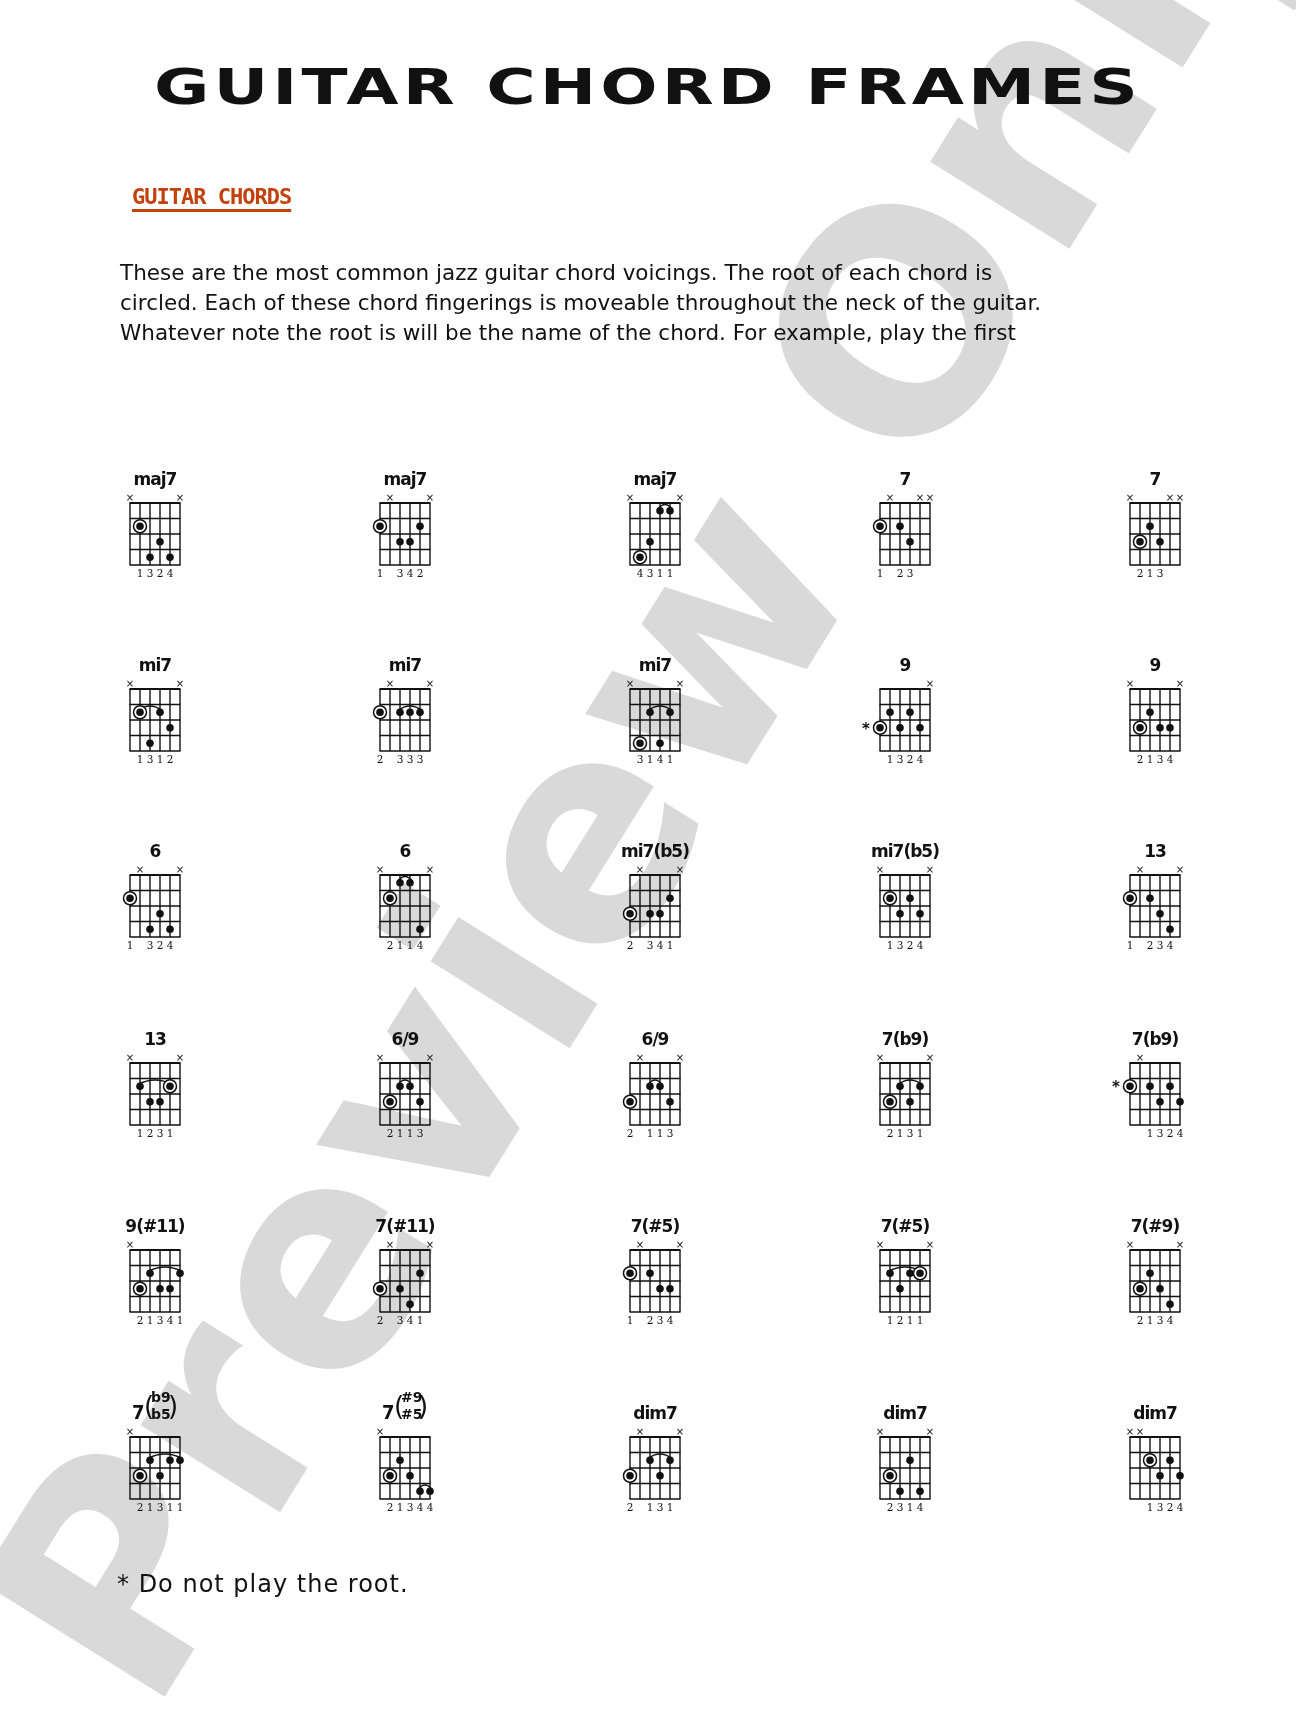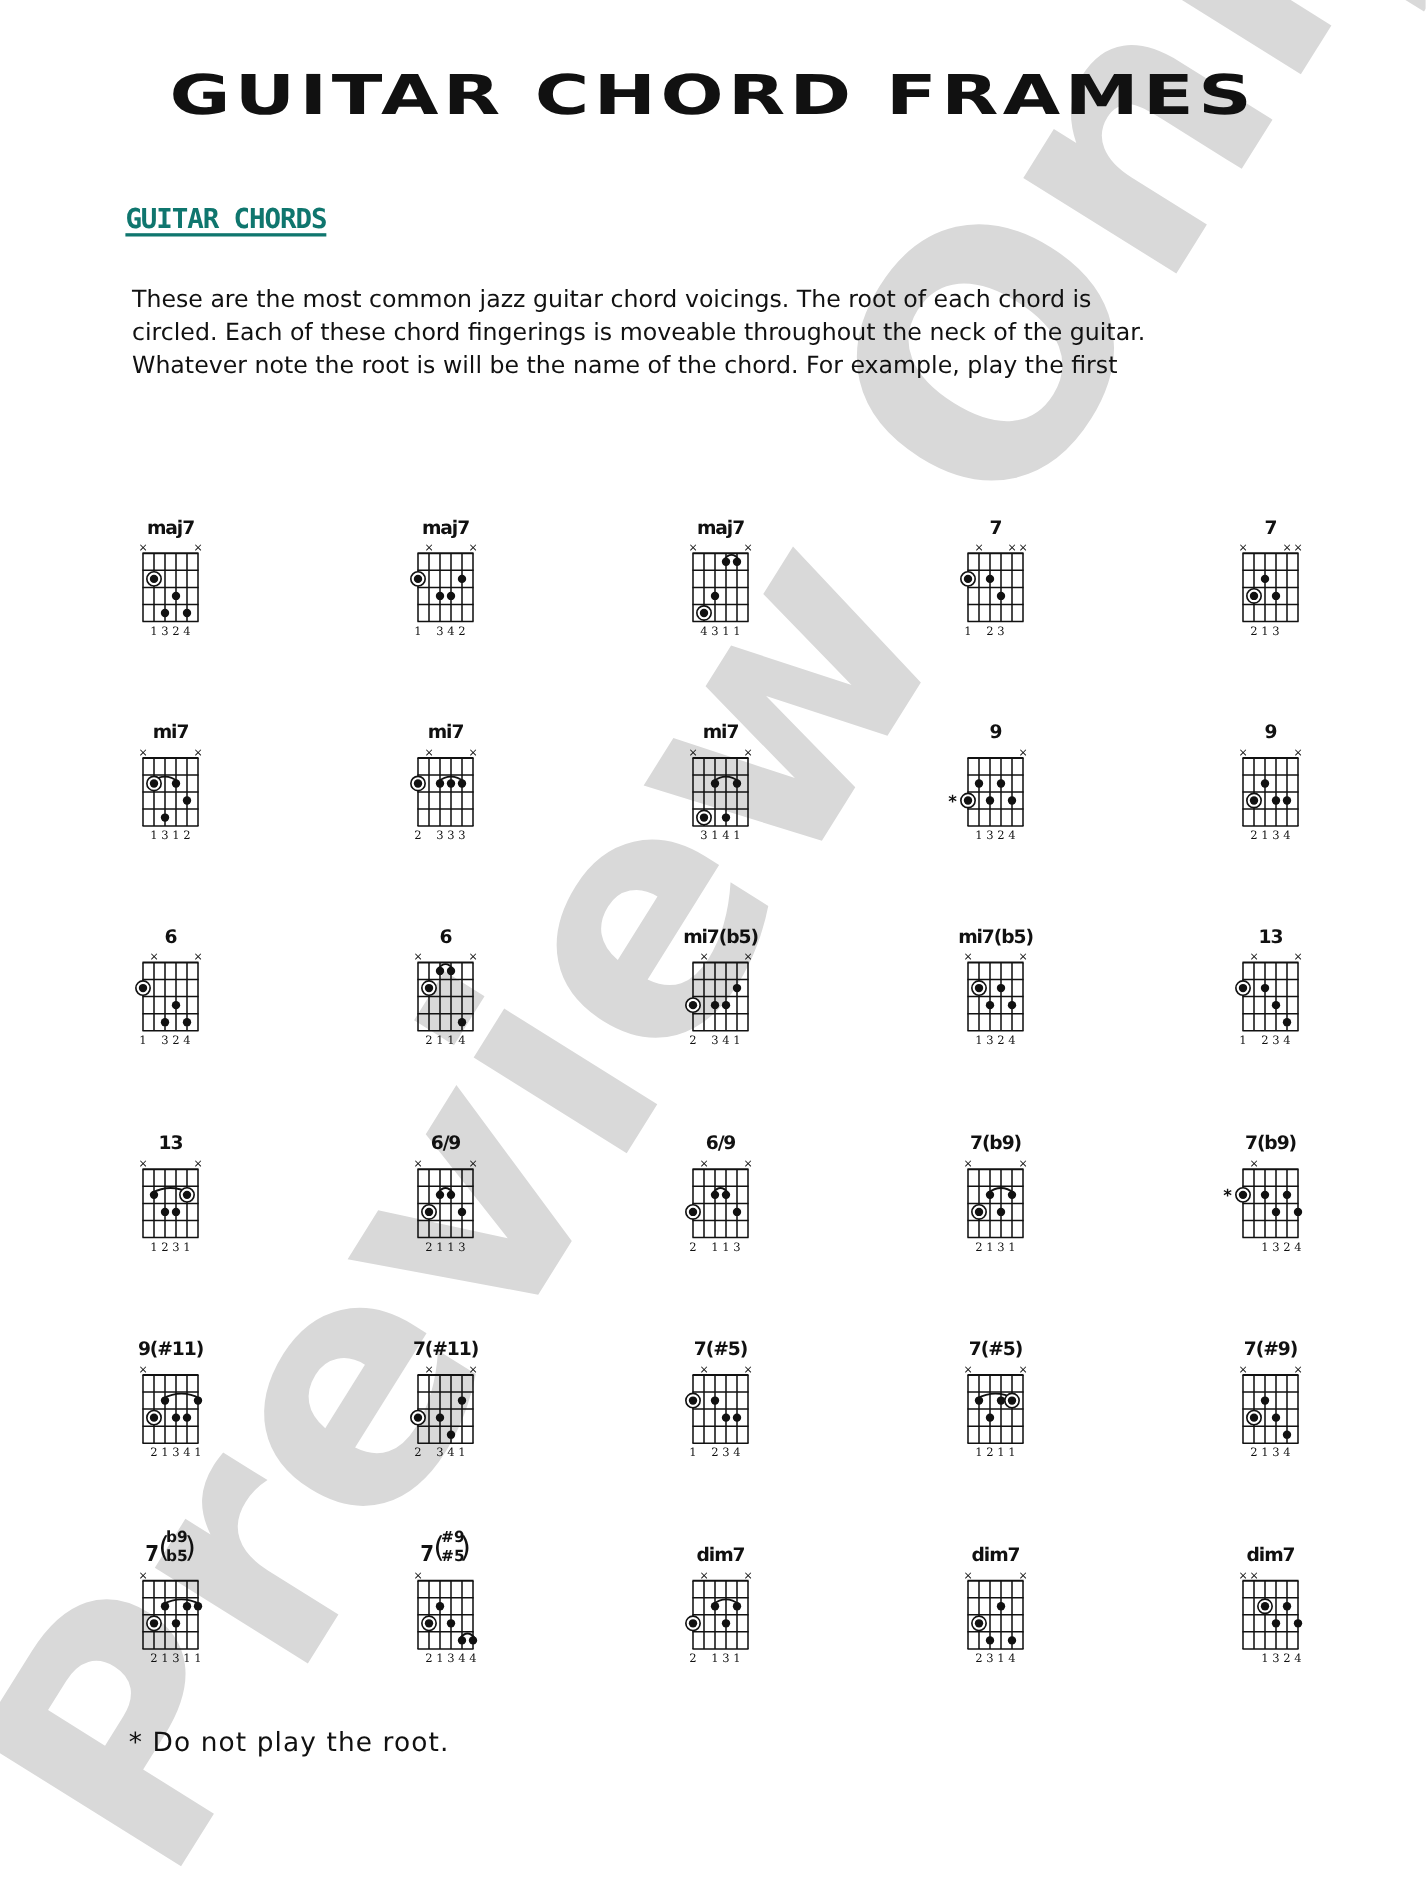--- a/index.html
+++ b/index.html
@@ -1,18 +1,18 @@
 <!DOCTYPE html>
 <html><head>
 <meta charset="utf-8">
 <style>
   html, body { margin:0; padding:0; background:#ffffff; }
   body { width:1296px; height:1728px; position:relative; overflow:hidden; font-family:"DejaVu Sans", sans-serif; color:#111; }
   .title { position:absolute; left:0; width:1296px; top:58px; text-align:center; font-family:"DejaVu Sans", sans-serif; font-weight:bold; font-size:50px; letter-spacing:3px; transform:scaleX(1.35); transform-origin:center; color:#111; }
-  .section { position:absolute; left:114px; top:184px; font-family:"DejaVu Sans Mono", monospace; font-weight:bold; font-size:25px; text-decoration:underline; text-decoration-thickness:3px; text-underline-offset:5px; letter-spacing:-1px; color:#0f766e; }
+  .section { position:absolute; left:132px; top:184px; font-family:"DejaVu Sans Mono", monospace; font-weight:bold; font-size:22px; text-decoration:underline; text-decoration-thickness:3px; text-underline-offset:5px; letter-spacing:-1px; color:#c2410c; }
   .intro { position:absolute; left:120px; top:258px; width:1050px; font-family:"DejaVu Sans", sans-serif; font-size:21.5px; line-height:30px; color:#111; }
   .intro div { white-space:nowrap; }
   .grid { position:absolute; left:0; top:0; width:1296px; height:1408px; }
   .chord { position:absolute; width:120px; height:160px; }
   .chord svg { overflow:visible; }
   .footnote { position:absolute; left:117px; top:1570px; font-family:"DejaVu Sans", sans-serif; font-size:24px; letter-spacing:1px; color:#111; }
   .watermark { position:absolute; left:0; top:0; width:1296px; height:1728px; pointer-events:none; }
 </style>
 </head>
 <body>

